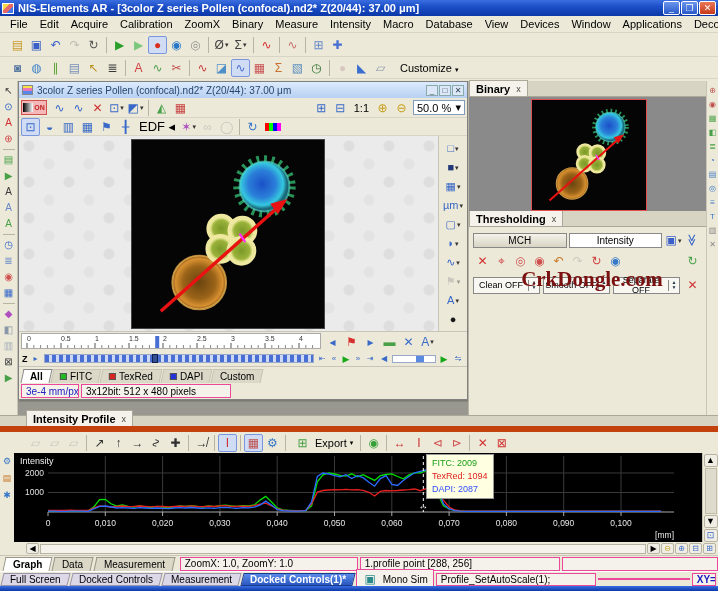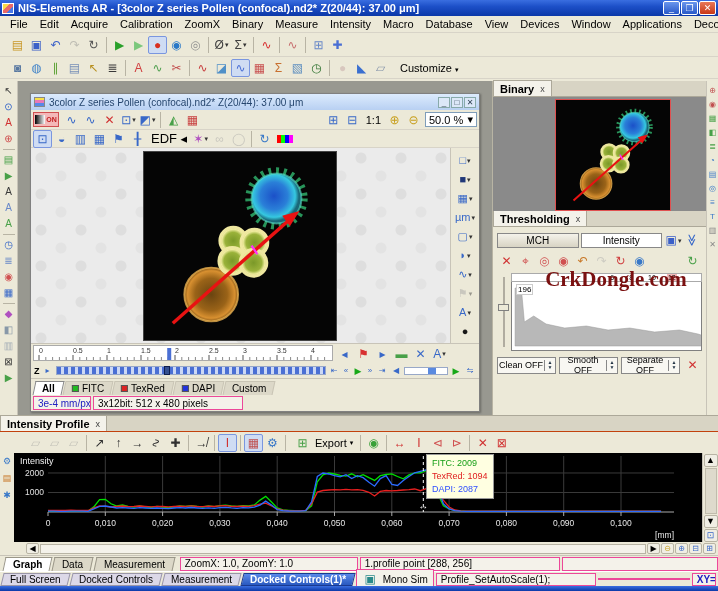--- a/index.html
+++ b/index.html
@@ -103,21 +103,21 @@
   #watermark{position:absolute;left:8px;top:40px;width:230px;text-align:center;
     font-family:"Liberation Serif",serif;font-weight:bold;font-size:21px;color:#7a1010;z-index:5;letter-spacing:0;}
   #thresh-ctl{display:flex;align-items:center;gap:3px;padding:5px 4px;}
   .spinner{flex:1;border:1px solid #888;background:#f8f7f2;display:flex;align-items:center;height:17px;}
   .spinner .lab{flex:1;text-align:center;font-size:9px;}
   .spinner .ud{width:11px;border-left:1px solid #888;display:flex;flex-direction:column;align-items:center;font-size:5px;line-height:1.1;color:#234;}
   #far-right-strip{width:12px;background:#ece9d8;border-left:1px solid #c8c4b8;display:flex;flex-direction:column;align-items:center;padding-top:4px;gap:3px;}
   #far-right-strip .tbi{min-width:10px;height:11px;font-size:8px;}
   
   #profile-panel{position:absolute;top:415px;left:0;width:718px;height:156px;background:#ece9d8;border-top:1px solid #aca899;display:flex;flex-direction:column;}
-  #profile-tabrow{height:16px;display:flex;align-items:flex-end;background:#d8d4c4;border-bottom:1px solid #c2410c;}
+  #profile-tabrow{height:16px;display:flex;align-items:flex-end;background:#d8d4c4;border-bottom:6px solid #c2410c;padding-left:26px;}
   #profile-toolbar{height:21px;display:flex;align-items:center;padding:1px 2px 1px 26px;background:#ece9d8;}
   #export-btn{display:flex;align-items:center;border:1px solid transparent;padding:0 3px;gap:3px;}
   #profile-main{flex:1;display:flex;min-height:0;position:relative;}
   #profile-left{width:14px;display:flex;flex-direction:column;align-items:center;gap:4px;padding-top:2px;}
   #profile-left .tbi{min-width:13px;height:13px;font-size:9px;}
   #chart-area{flex:1;background:#000;position:relative;min-width:0;}
   #chart-tooltip{position:absolute;left:412px;top:1px;background:#ffffe1;border:1px solid #999;
     padding:2px 5px;font-size:9px;line-height:1.45;z-index:6;white-space:nowrap;}
   #profile-vscroll{width:16px;background:#ece9d8;border-left:1px solid #c8c4b8;display:flex;flex-direction:column;align-items:center;padding-top:1px;gap:1px;}
   #profile-vscroll .tbi{min-width:14px;height:13px;font-size:9px;border:1px solid #b8b4a4;background:#f0eee4;}
@@ -350,21 +350,21 @@
           <span style="color: rgb(168, 176, 184);">▥</span>
         </span>
         <span class="tbi">
           <span style="color: rgb(56, 56, 56);">⊠</span>
         </span>
         <span class="tbi">
           <span style="color: rgb(72, 160, 72);">▶</span>
         </span>
       </div>
 
-    <div style="flex:0 0 450px;background:#989890;padding:12px;">
+    <div style="flex:0 0 450px;background:#989890;padding:0;">
       <div id="docwin">
         <div id="doc-titlebar">
           <div class="dicon"></div>
           <div class="title">3color Z series Pollen (confocal).nd2*   Z(20/44): 37.00 μm</div>
           <div class="dwb">_</div>
           <div class="dwb">□</div>
           <div class="dwb">✕</div>
         </div>
         <div id="doc-tb1" class="doc-tb">
           <span id="lut-on">
@@ -763,41 +763,20 @@
               <span style="color: rgb(208, 64, 64);">↻</span>
             </span>
             <span class="tbi">
               <span style="color: rgb(56, 120, 200);">◉</span>
             </span>
             <span class="sp"></span>
             <span class="tbi">
               <span style="color: rgb(72, 160, 72);">↻</span>
             </span>
           </div>
-        <div id="hist-wrap">
-          <div id="hist-slider">
-            <div class="track"></div>
-            <div class="hd"></div>
-          </div>
-          <div id="hist-main">
-            <div id="hist-ruler">
-                <span style="left: 52%;">6</span>
-                <span style="left: 62%;">8</span>
-                <span style="left: 72%;">10</span>
-                <span class="hot" style="left: 82%;">12</span>
-              </div>
-            <div id="hist-box">
-              <svg id="hist-svg" width="100%" height="100%" preserveAspectRatio="none">
-                  <path d="M2,64 L2,6 L6,6 L8,40 L14,34 L22,42 L34,46 L48,44 L62,48 L76,46 L92,50 L108,48 L120,52 L128,56 L131,64 Z" fill="#b8b8b8" stroke="#999" stroke-width="0.5" vector-effect="non-scaling-stroke" transform="scale(1.55,1)"></path>
-                  <line x1="205" y1="0" x2="205" y2="66" stroke="#888" stroke-width="1"></line>
-                </svg>
-              <span id="hist-val">196</span>
-            </div>
-          </div>
-        </div>
         <div id="watermark">CrkDongle.com</div>
         <div id="thresh-ctl">
             <div class="spinner">
               <span class="lab">Clean OFF</span>
               <span class="ud">▲<br>▼</span>
             </div>
             <div class="spinner">
               <span class="lab">Smooth OFF</span>
               <span class="ud">▲<br>▼</span>
             </div>

